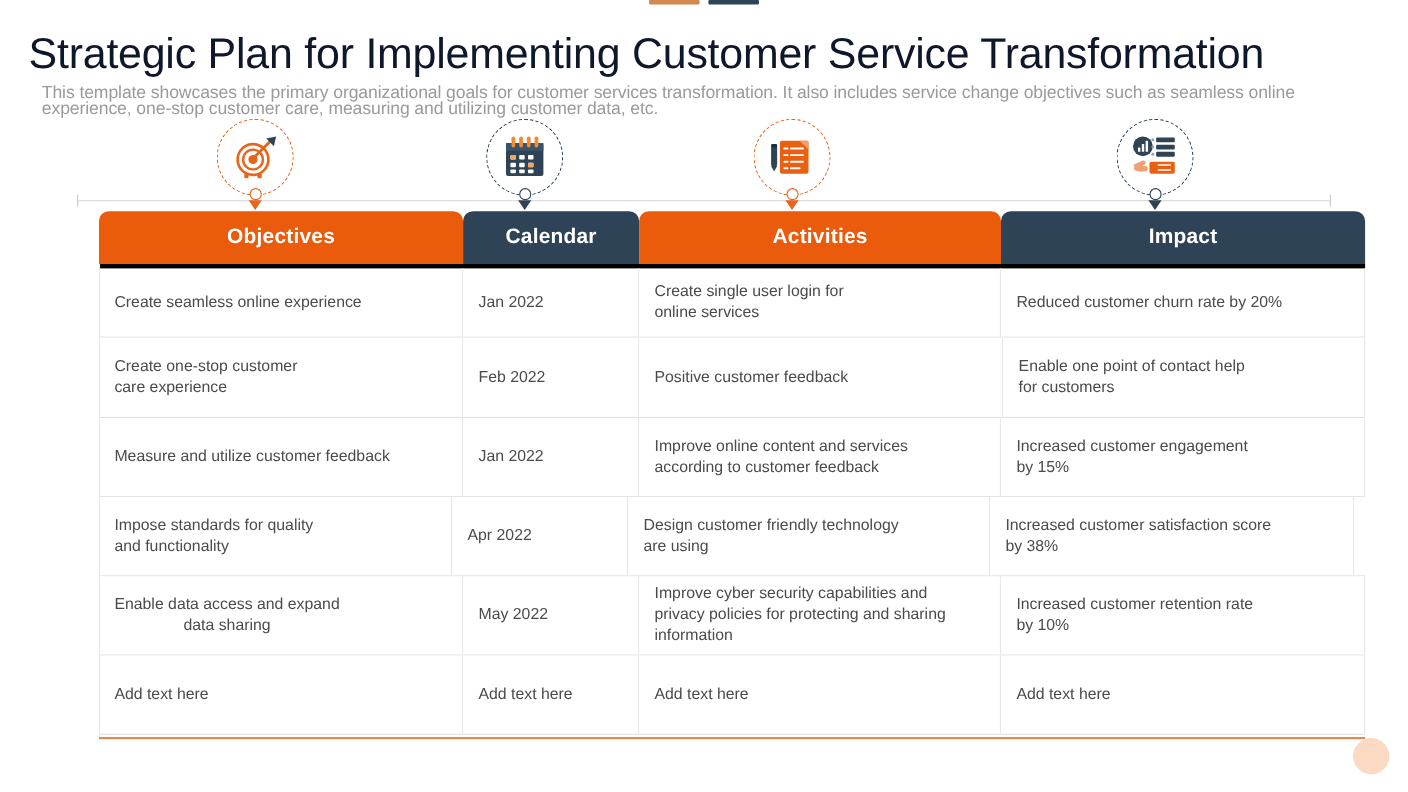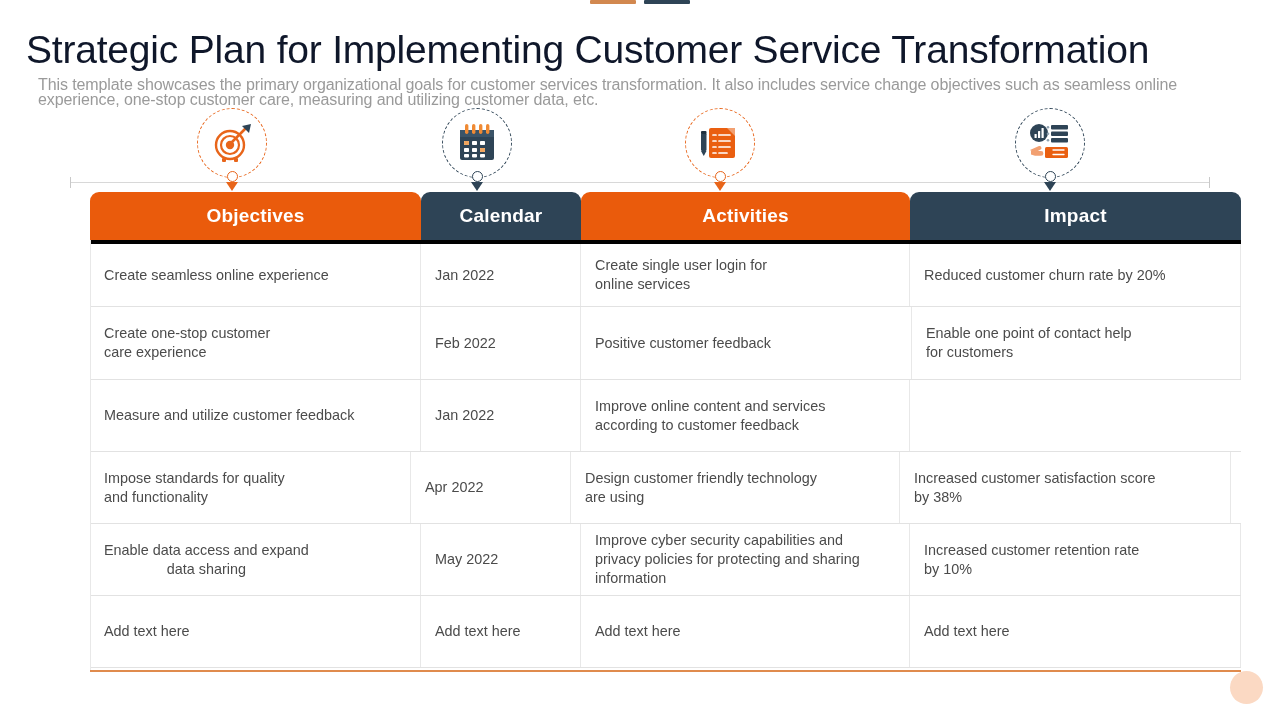--- a/index.html
+++ b/index.html
@@ -371,20 +371,22 @@
           <div class="td c1" style="width: 160px;">Feb 2022</div>
           <div class="td c3" style="width: 331px;">Positive customer feedback</div>
           <div class="td c2" style="width: 329px;">Enable one point of contact help
 for customers</div>
         </div>
         <div class="trow" style="height: 72px;">
           <div class="td c0" style="width: 331px;">Measure and utilize customer feedback</div>
           <div class="td c1" style="width: 160px;">Jan 2022</div>
           <div class="td c2" style="width: 329px;">Improve online content and services
 according to customer feedback</div>
+          <div class="td c3" style="width: 331px;">Increased customer engagement
+by 15%</div>
         </div>
         <div class="trow" style="height: 72px;">
           <div class="td c0" style="width: 321px;"> Impose standards for quality
 and functionality</div>
           <div class="td c1" style="width: 160px;">Apr 2022</div>
           <div class="td c2" style="width: 329px;">Design customer friendly technology
 are using</div>
           <div class="td c3" style="width: 331px;">Increased customer satisfaction score
 by 38%</div>
         </div>

